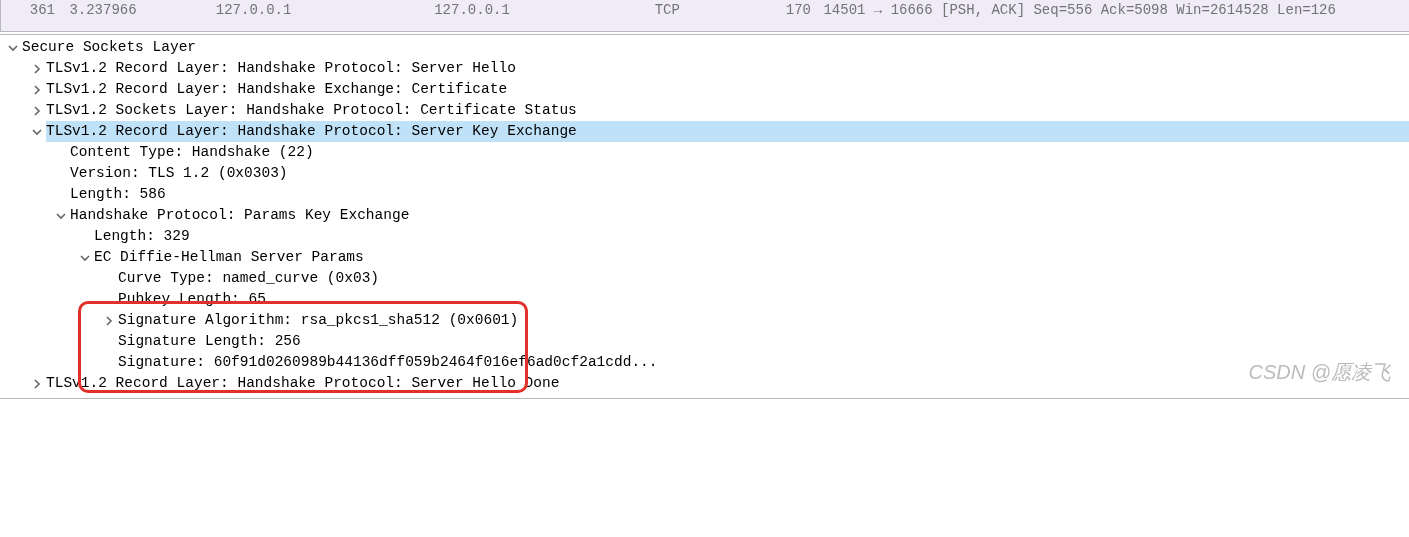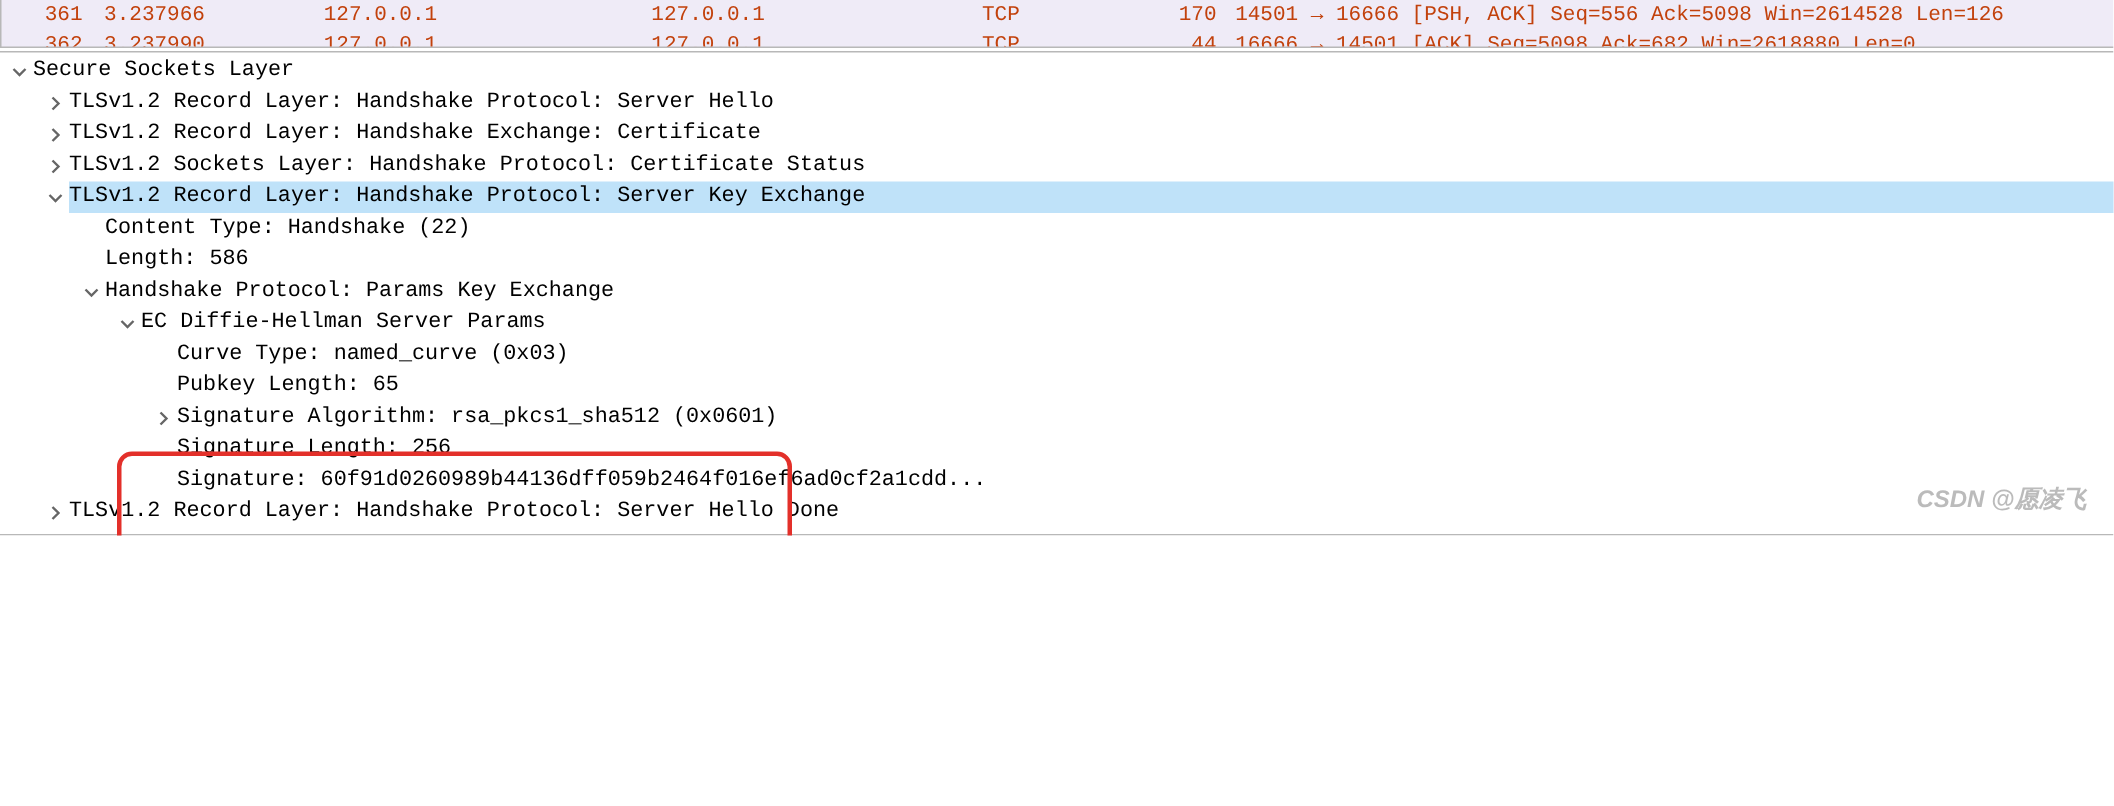--- a/index.html
+++ b/index.html
@@ -13,21 +13,21 @@
     width: 1409px;
     position: relative;
     overflow: hidden;
   }
   .packet-list {
     border: 1px solid #b8b8b8;
     border-top: none;
     border-right: none;
     padding-bottom: 1px;
     background: #efebf7;
-    color: #c2410c;
+    color: #737373;
     font-size: 14px;
     height: 32px;
     overflow: hidden;
     white-space: nowrap;
   }
   .packet-row { padding-left: 20px; }
   .packet-row span { display: inline-block; }
   .col-no    { width: 40px; text-align:right; padding-right:6px;}
   .col-time  { width: 138px;}
   .col-src   { width: 210px;}
@@ -71,47 +71,37 @@
   .redbox {
     position: absolute;
     border: 3px solid #e3302a;
     border-radius: 10px;
     pointer-events: none;
   }
   .watermark {
     position: absolute;
     color: rgba(120,120,120,0.5);
     font-family: Arial, sans-serif;
-    font-size: 16px;
+    font-size: 20px;
     font-style: italic;
-    font-weight: bold;
   }
 </style>
 </head>
 <body>
 
 <div class="packet-list">
   <div class="packet-row">
     <span class="col-no">361</span>
     <span class="col-time">3.237966</span>
     <span class="col-src">127.0.0.1</span>
     <span class="col-dst">127.0.0.1</span>
     <span class="col-proto">TCP</span>
     <span class="col-len">170</span>
     <span class="col-info">14501 → 16666 [PSH, ACK] Seq=556 Ack=5098 Win=2614528 Len=126</span>
   </div>
-  <div class="packet-row">
-    <span class="col-no">362</span>
-    <span class="col-time">3.237990</span>
-    <span class="col-src">127.0.0.1</span>
-    <span class="col-dst">127.0.0.1</span>
-    <span class="col-proto">TCP</span>
-    <span class="col-len">44</span>
-    <span class="col-info">16666 → 14501 [ACK] Seq=5098 Ack=682 Win=2618880 Len=0</span>
-  </div>
 </div>
 
 <div class="detail-pane">
 
   <div class="row d0">
     <span class="indent"></span>
     <span class="chevron"><svg viewBox="0 0 10 10">
           <path d="M1 3 L5 7 L9 3" fill="none" stroke="#666" stroke-width="1.6"></path>
         </svg></span>
     <span>Secure Sockets Layer</span>
@@ -148,36 +138,46 @@
         </svg></span>
     <span class="highlight">TLSv1.2 Record Layer: Handshake Protocol: Server Key Exchange</span>
   </div>
 
   <div class="row d2">
     <span class="indent"></span>
     <span class="chevron"></span>
     <span>Content Type: Handshake (22)</span>
   </div>
 
+  <div class="row d2">
+    <span class="indent"></span>
+    <span class="chevron"></span>
+    <span>Version: TLS 1.2 (0x0303)</span>
+  </div>
 
   <div class="row d2">
     <span class="indent"></span>
     <span class="chevron"></span>
     <span>Length: 586</span>
   </div>
 
   <div class="row d2">
     <span class="indent"></span>
     <span class="chevron"><svg viewBox="0 0 10 10">
           <path d="M1 3 L5 7 L9 3" fill="none" stroke="#666" stroke-width="1.6"></path>
         </svg></span>
     <span>Handshake Protocol: Params Key Exchange</span>
   </div>
 
 
+  <div class="row d3">
+    <span class="indent"></span>
+    <span class="chevron"></span>
+    <span>Length: 329</span>
+  </div>
 
   <div class="row d3">
     <span class="indent"></span>
     <span class="chevron"><svg viewBox="0 0 10 10">
           <path d="M1 3 L5 7 L9 3" fill="none" stroke="#666" stroke-width="1.6"></path>
         </svg></span>
     <span>EC Diffie-Hellman Server Params</span>
   </div>
 
   <div class="row d4">

